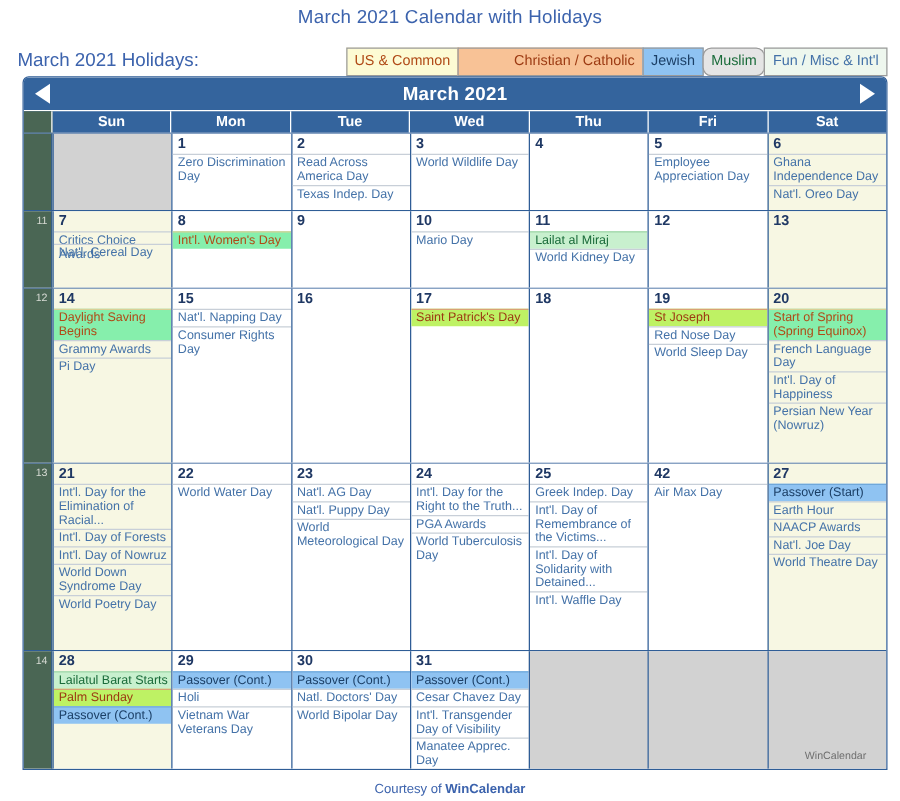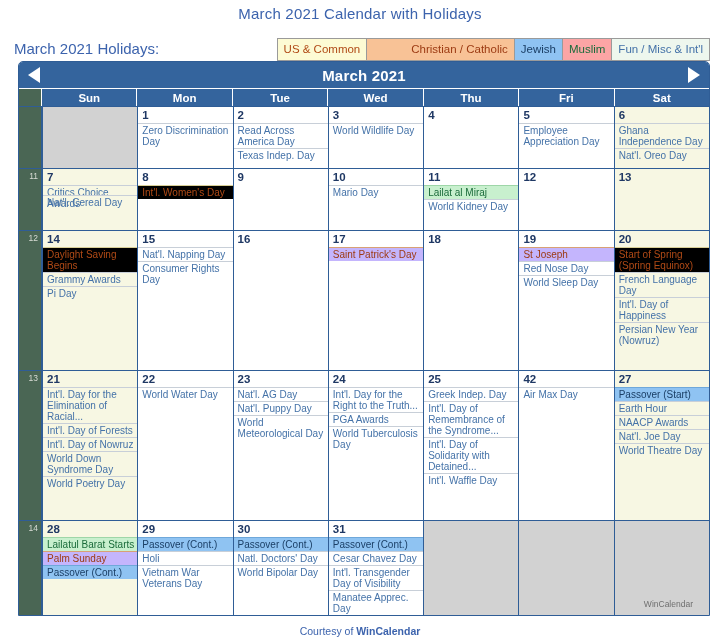--- a/index.html
+++ b/index.html
@@ -145,22 +145,22 @@
     padding: 2px 0 1px 4px;
     line-height: 13px;
   }
   .ev {
     font-size: 10px;
     line-height: 11px;
     color: #4472a8;
     padding: 1px 2px 1px 4px;
     border-top: 1px solid #c8cfd8;
   }
-  .ev.us      { background: #000000; color: #b04a16; border-top-color: #d9cf96; }
-  .ev.christ  { background: #c4b5fd; color: #9c3a12; border-top-color: #d8a175; }
+  .ev.us      { background: #86efac; color: #b04a16; border-top-color: #d9cf96; }
+  .ev.christ  { background: #bef264; color: #9c3a12; border-top-color: #d8a175; }
   .ev.jewish  { background: #8fc3f2; color: #1b3f66; border-top-color: #6fa8da; }
   .ev.muslim  { background: #c8f0ce; color: #1a6b3a; border-top-color: #9ed6a8; }
   .ev.plain   { }
 
   
   .ev-stack { position: relative; }
   .ev-stack .ev-over {
     position: absolute;
     left: 0; top: 10px; width: 100%;
     font-size: 10px; line-height: 11.5px;
@@ -192,36 +192,36 @@
 <div id="page">
 
   <div id="title">March 2021 Calendar with Holidays</div>
 
   <div id="legend-row">
     <div id="legend-label">March 2021 Holidays:</div>
     <div id="legend-chips">
         <div class="chip" style="background: rgb(253, 251, 212); color: rgb(176, 74, 22);">US &amp; Common</div>
         <div class="chip" style="background: rgb(248, 194, 150); color: rgb(156, 58, 18); padding-left: 44px;">Christian / Catholic</div>
         <div class="chip" style="background: rgb(143, 195, 242); color: rgb(27, 63, 102);">Jewish</div>
-        <div class="chip" style="background: #fca5a5; color: rgb(26, 107, 58);">Muslim</div>
+        <div class="chip" style="background: #e5e5e5; color: rgb(26, 107, 58); border-radius: 7px;">Muslim</div>
         <div class="chip" style="background: rgb(238, 247, 238); color: rgb(68, 114, 168);">Fun / Misc &amp; Int'l</div>
       </div>
   </div>
 
   <div id="cal-frame">
 
     <div id="month-bar">
       <div class="navarrow" id="prev-arrow"></div>
       <div id="month-title">March 2021</div>
       <div class="navarrow" id="next-arrow"></div>
     </div>
 
     <div id="dow-row">
       <div class="dow-spacer"></div>
-      <div id="dow-cells" style="display:flex;flex:1 1 0;justify-content:flex-end;">
+      <div id="dow-cells" style="display:flex;flex:1 1 0;">
           <div class="dow">Sun</div>
           <div class="dow">Mon</div>
           <div class="dow">Tue</div>
           <div class="dow">Wed</div>
           <div class="dow">Thu</div>
           <div class="dow">Fri</div>
           <div class="dow">Sat</div>
         </div>
     </div>
 
@@ -346,21 +346,21 @@
           </div>
           <div class="cell">
             <div class="daynum">24</div>
             <div class="ev plain">Int'l. Day for the Right to the Truth...</div>
             <div class="ev plain">PGA Awards</div>
             <div class="ev plain">World Tuberculosis Day</div>
           </div>
           <div class="cell">
             <div class="daynum">25</div>
             <div class="ev plain">Greek Indep. Day</div>
-            <div class="ev plain">Int'l. Day of Remembrance of the Syndrome...</div>
+            <div class="ev plain">Int'l. Day of Remembrance of the Victims...</div>
             <div class="ev plain">Int'l. Day of Solidarity with Detained...</div>
             <div class="ev plain">Int'l. Waffle Day</div>
           </div>
           <div class="cell">
             <div class="daynum">42</div>
             <div class="ev plain">Air Max Day</div>
           </div>
           <div class="cell weekend">
             <div class="daynum">27</div>
             <div class="ev jewish">Passover (Start)</div>

